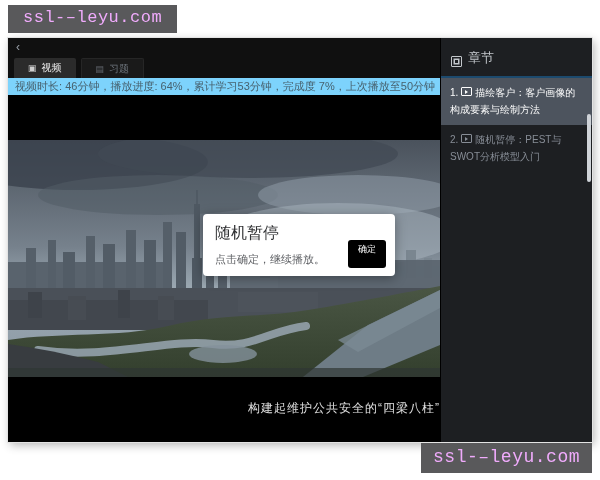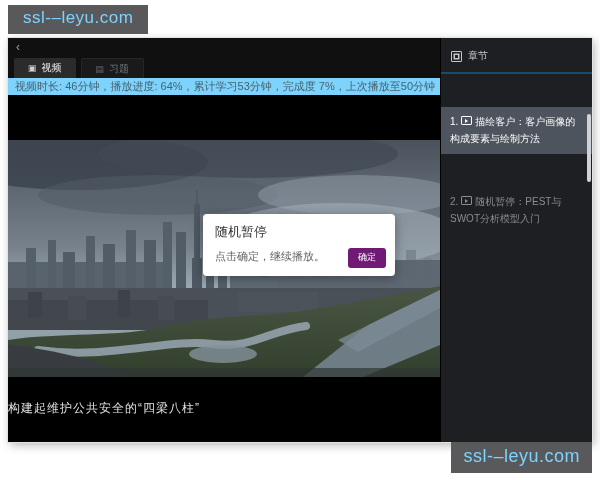--- a/index.html
+++ b/index.html
@@ -2,21 +2,21 @@
 <html><head>
 <meta charset="utf-8">
 <style>
   html,body{margin:0;padding:0;}
   body{
     width:600px;height:480px;position:relative;overflow:hidden;
     background:#ffffff;font-family:"Liberation Sans",sans-serif;
     -webkit-font-smoothing:antialiased;
   }
   
-  .badge{position:absolute;background:#59595b;color:#7dd3fc;letter-spacing:.5px;z-index:50;}
+  .badge{position:absolute;background:#59595b;color:#f0abfc;letter-spacing:.5px;z-index:50;font-family:Liberation Mono, monospace;}
   .badge.tl{left:8px;top:5px;font-size:17px;padding:3px 15px 6px;}
   .badge.br{right:8px;bottom:7px;font-size:18px;padding:4px 12px 6px;}
 
   
   .window{
     position:absolute;left:8px;top:38px;width:584px;height:404px;
     display:flex;background:#0e0e0e;
     box-shadow:0 0 0 1px #e3e3e3, 2px 3px 9px rgba(0,0,0,.3);
   }
   .main-col{width:432px;display:flex;flex-direction:column;background:#101010;min-width:0;}
@@ -30,40 +30,40 @@
        border-radius:2px 2px 0 0;box-sizing:border-box;}
   .tab.active{background:#2b2b2b;color:#ececec;}
   .tab.inactive{background:#1a1a1a;color:#6d747c;border:1px solid #262626;border-bottom:none;}
   .tab .t-icon{font-size:9px;opacity:.85;}
 
   .stats-bar{height:17px;display:flex;align-items:center;justify-content:flex-end;
     padding-right:5px;color:#47626f;font-size:11px;white-space:nowrap;overflow:hidden;background:#7dd3fc;}
 
   .video-area{flex:1;position:relative;background:#000;overflow:hidden;}
   .video-scene{position:absolute;left:0;top:45px;width:432px;height:237px;display:block;}
-  .subtitle{position:absolute;left:0;top:305px;width:432px;text-align:left;
+  .subtitle{position:absolute;left:0;top:305px;width:432px;text-align:right;
     color:rgba(255,255,255,.88);font-size:12px;letter-spacing:1px;
     text-shadow:0 1px 2px rgba(0,0,0,.8);}
 
   
   .modal{position:absolute;left:195px;top:119px;width:192px;height:62px;background:#fff;
     border-radius:4px;box-shadow:0 2px 12px rgba(0,0,0,.35);z-index:10;}
-  .modal-title{padding:9px 12px 0;color:#303133;font-size:13px;}
+  .modal-title{padding:9px 12px 0;color:#303133;font-size:16px;}
   .modal-body{padding:8px 12px 0;color:#606266;font-size:11px;}
-  .confirm-btn{position:absolute;right:9px;bottom:8px;background:#701a75;color:#fff;border:none;
-    border-radius:3px;font-size:9px;padding:3px 10px 4px;cursor:pointer;font-family:inherit;}
+  .confirm-btn{position:absolute;right:9px;bottom:8px;background:#000000;color:#fff;border:none;
+    border-radius:3px;font-size:9px;padding:3px 10px 12px;cursor:pointer;font-family:inherit;}
 
   
   .sidebar{width:152px;background:#1d1f22;display:flex;flex-direction:column;
     border-left:1px solid #000;position:relative;box-sizing:border-box;}
-  .sidebar-header{display:flex;align-items:center;gap:6px;padding:11px 10px 9px;color:#c3c7cc;font-size:10px;}
+  .sidebar-header{display:flex;align-items:flex-end;gap:6px;padding:11px 10px 9px;color:#c3c7cc;font-size:13px;}
   .chapters-icon{display:inline-block;width:9px;height:9px;border:1px solid #c3c7cc;border-radius:1px;
     box-shadow:inset 0 0 0 1.5px #1d1f22, inset 0 0 0 3px #c3c7cc;}
   .sidebar-divider{height:2px;background:#1c4a6e;}
-  .chapter{padding:6px 9px 7px;font-size:10px;line-height:1.7;color:#878d96;cursor:pointer;margin-top:33px;}
+  .chapter{padding:6px 9px 7px;font-size:10px;line-height:1.7;color:#878d96;cursor:pointer;}
   .chapter.active{background:#4d545e;color:#fdfdfd;}
   .ch-icon{display:inline-block;width:9px;height:7px;border:1px solid currentColor;border-radius:1px;
     margin:0 3px;position:relative;}
   .ch-icon::after{content:"";position:absolute;left:2.5px;top:1.5px;border-left:3px solid currentColor;
     border-top:2px solid transparent;border-bottom:2px solid transparent;}
   .scroll-thumb{position:absolute;right:1px;top:76px;width:4px;height:68px;background:#cfd3d8;border-radius:2px;}
 </style>
 </head>
 <body>
 

